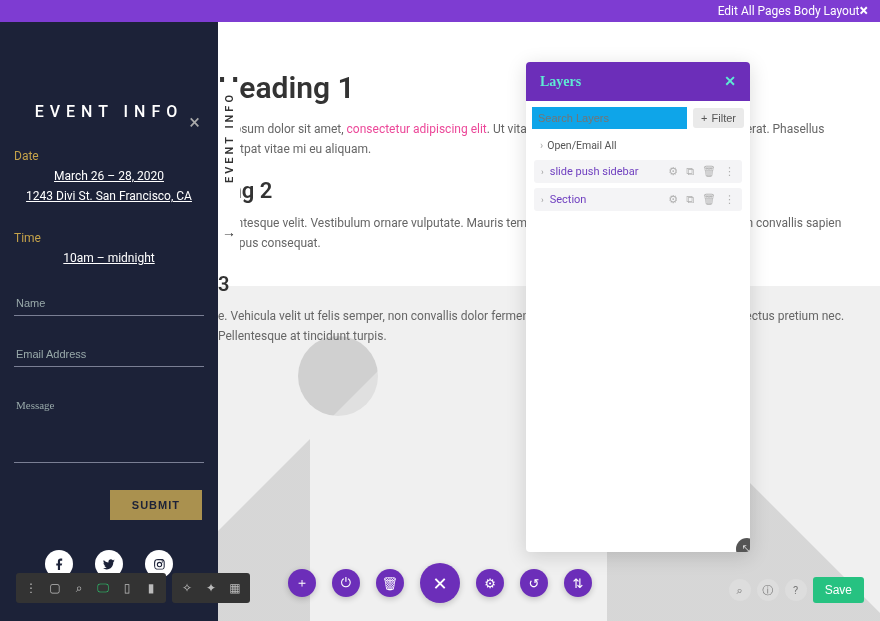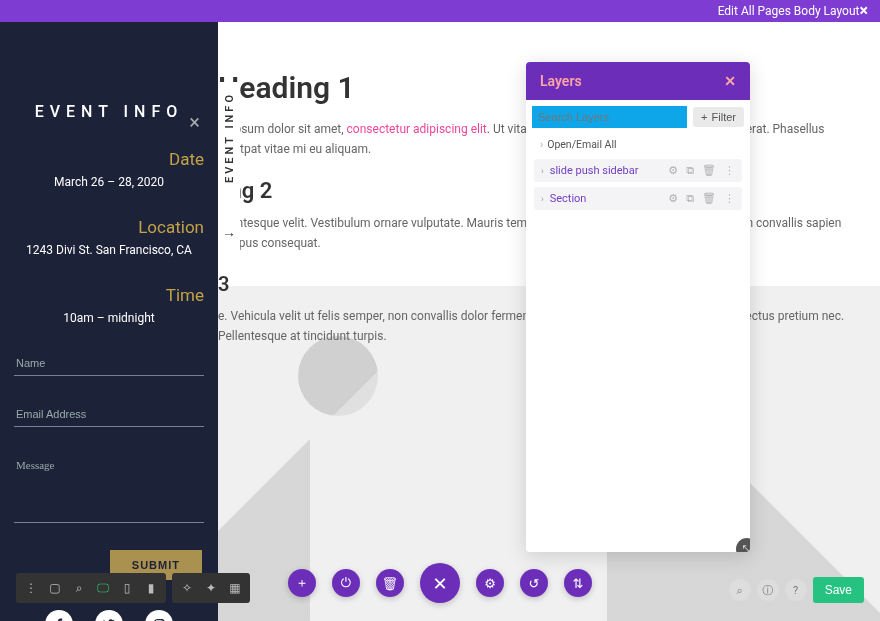--- a/index.html
+++ b/index.html
@@ -6,22 +6,22 @@
 body { font-family: -apple-system, "Segoe UI", Roboto, sans-serif; font-size: 13px; color: #333; background: #fff; width: 880px; height: 621px; overflow: hidden; position: relative; }
 
 .top-bar { background: #7e3cd2; color: #fff; height: 22px; line-height: 22px; padding: 0 12px; display: flex; justify-content: flex-end; align-items: center; font-size: 12px; }
 .top-bar .close { cursor: pointer; font-size: 16px; font-weight: bold; }
 
 .stage { position: relative; height: 599px; }
 
 .sidebar { position: absolute; left: 0; top: 0; width: 218px; height: 100%; background: #1c2238; color: #fff; padding: 80px 14px 0; }
 .sidebar-close { position: absolute; top: 88px; right: 18px; color: #aaa; font-size: 20px; cursor: pointer; }
 .sidebar-title { text-align: center; font-size: 16px; letter-spacing: 6px; font-weight: 500; margin-bottom: 18px; }
-.info-label { color: #c4a24a; font-size: 17px; text-align: right; margin-top: 28px; }
-.info-value { color: #fff; font-size: 12px; text-align: center; margin-top: 6px; }
+.info-label { color: #c4a24a; font-size: 12px; text-align: left; margin-top: 28px; }
+.info-value { color: #fff; font-size: 12px; text-align: center; margin-top: 6px; text-decoration: underline; }
 .form-input { width: 100%; background: transparent; border: none; border-bottom: 1px solid #7a7f94; color: #ddd; font-size: 11px; padding: 6px 2px; margin-top: 26px; outline: none; }
 .form-input::placeholder { color: #9aa; }
 .form-textarea { height: 70px; resize: none; font-family: Liberation Serif, serif; }
 .submit-row { text-align: right; margin-top: 22px; }
 .submit-btn { background: #aa914f; color: #1c2238; border: 2px solid #1c2238; padding: 9px 22px; font-size: 11px; font-weight: 600; letter-spacing: 1px; cursor: pointer; }
 .social-row { display: flex; justify-content: center; gap: 22px; margin-top: 28px; }
 .social-btn { width: 28px; height: 28px; border-radius: 50%; background: #fff; display: flex; align-items: center; justify-content: center; cursor: pointer; }
 .social-btn svg { width: 13px; height: 13px; fill: #1c2238; }
 
 .sidebar-tab { position: absolute; left: 218px; top: 60px; width: 22px; height: 168px; background: #fff; display: flex; flex-direction: column; align-items: center; justify-content: space-between; padding: 10px 0; }
@@ -33,21 +33,21 @@
 .content h2 { font-size: 22px; font-weight: 600; color: #333; margin: 18px 0 10px; }
 .content h3 { font-size: 20px; font-weight: 600; color: #333; margin: 18px 0 10px; }
 .content p { font-size: 12px; line-height: 1.7; color: #666; }
 .content a { color: #ec4899; text-decoration: none; }
 
 .bg-shapes { position: absolute; left: 218px; right: 0; top: 264px; bottom: 0; background:#f0f0f0; overflow:hidden; }
 .bg-shapes::before { content:""; position:absolute; left:80px; top:50px; width:80px; height:80px; border-radius:50%; background:#d0d0d0; }
 .bg-shapes::after { content:""; position:absolute; left:-60px; top:100px; width:700px; height:700px; background:linear-gradient(45deg,#bdbdbd 0 30%,#f0f0f0 30% 60%,#bdbdbd 60% 100%); transform:rotate(45deg); opacity:.5; }
 
 .layers-panel { position: absolute; top: 40px; right: 130px; width: 224px; background: #fff; border-radius: 4px; box-shadow: 0 4px 20px rgba(0,0,0,.15); overflow: hidden; height: 490px; display:flex; flex-direction:column; }
-.layers-header { background: #6c2eb9; color: #fca5a5; padding: 11px 14px; display: flex; justify-content: space-between; align-items: center; font-weight: 600; font-size: 14px; }
+.layers-header { background: #6c2eb9; color: #5eead4; padding: 11px 14px; display: flex; justify-content: space-between; align-items: center; font-weight: 600; font-size: 14px; font-family: Liberation Serif, serif; }
 .layers-header .close { cursor: pointer; font-size: 14px; }
 .layers-search-row { display: flex; padding: 6px; gap: 6px; align-items:center; }
 .layers-search { flex: 1; border: none; background:#0ea5e9; padding: 5px 6px; font-size: 11px; outline:none; }
 .filter-btn { background: #eaeaea; border: none; border-radius: 3px; padding: 4px 8px; font-size: 11px; cursor: pointer; display:flex; align-items:center; gap:4px; color:#555; }
 .openclose { padding: 4px 14px; font-size: 10.5px; color: #555; background:#fff; }
 .layer-list { padding: 4px 8px; flex:1; }
 .layer-row { display: flex; align-items: center; background: #f4f4f6; border-radius: 3px; padding: 5px 7px; margin-bottom: 5px; font-size: 11px; }
 .layer-chevron { color:#999; margin-right:6px; font-size:9px; cursor:pointer; }
 .layer-name { color: #7040c0; flex: 1; cursor:pointer; }
 .layer-actions { display: flex; gap: 8px; }
@@ -88,21 +88,20 @@
     <p>ellentesque velit. Vestibulum ornare vulputate. Mauris tempus massa unt dolor. Morbi gravida sapien convallis sapien tempus consequat.</p>
     <h3> 3</h3>
     <p>e. Vehicula velit ut felis semper, non convallis dolor fermentum. Sed sapien                                                ec eros dui, nec finibus lectus pretium nec. Pellentesque at tincidunt turpis.</p>
   </div>
 
   <div class="sidebar">
     <span class="sidebar-close">×</span>
     <div class="sidebar-title">EVENT INFO</div>
     <div class="info-label">Date</div>
     <div class="info-value">March 26 – 28, 2020</div>
-    <div class="info-label">Location</div>
     <div class="info-value">1243 Divi St. San Francisco, CA</div>
     <div class="info-label">Time</div>
     <div class="info-value">10am – midnight</div>
 
     <input class="form-input" placeholder="Name" style="">
     <input class="form-input" placeholder="Email Address" style="">
     <textarea class="form-input form-textarea" placeholder="Message" style=""></textarea>
     <div class="submit-row">
       <button class="submit-btn">SUBMIT</button>
     </div>

